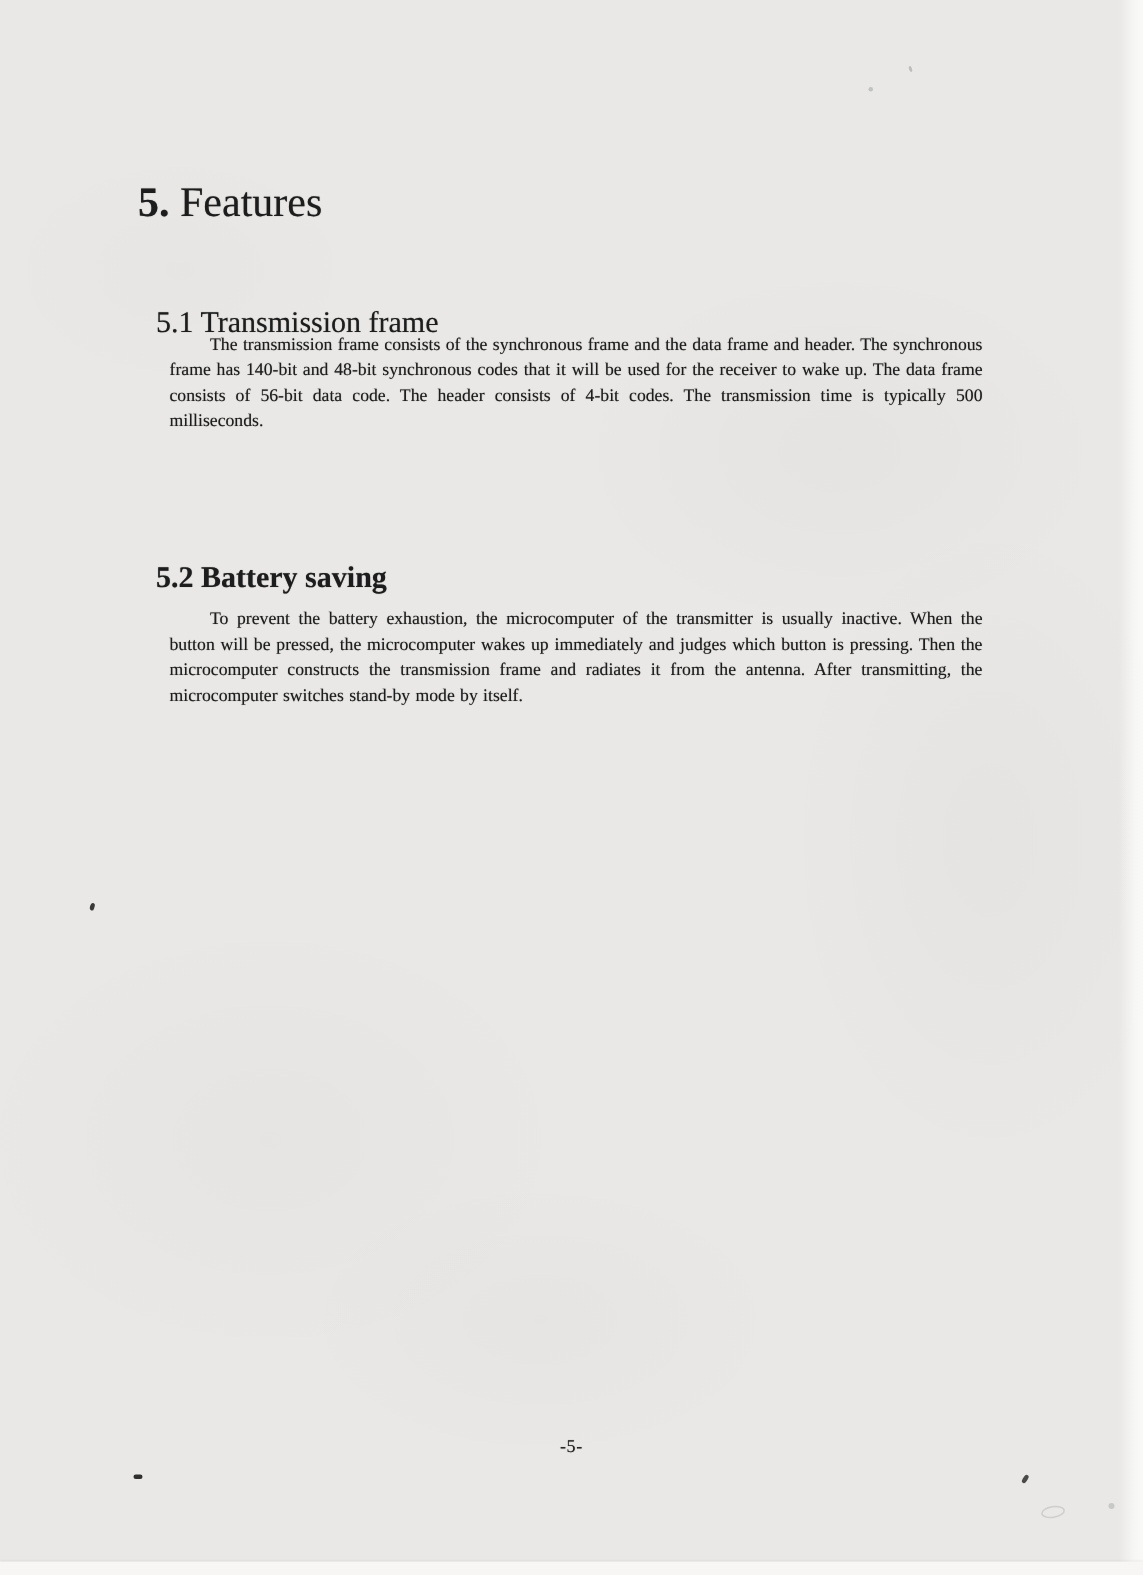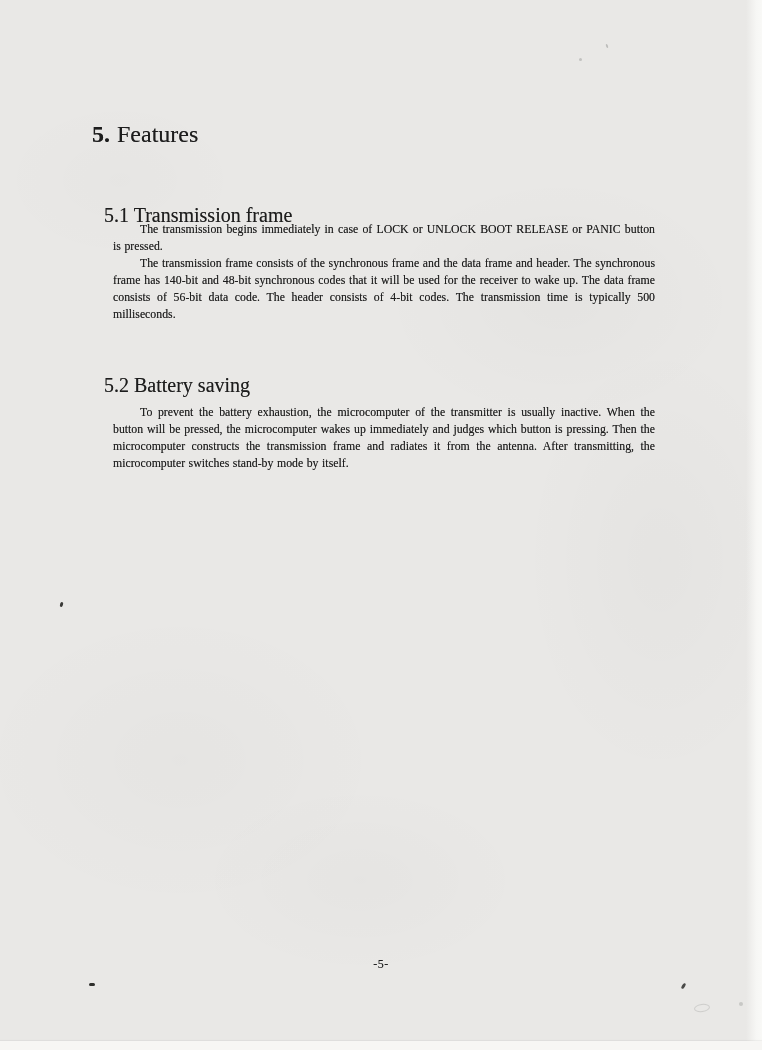--- a/index.html
+++ b/index.html
@@ -22,41 +22,41 @@
       radial-gradient(180px 120px at 120px 180px, rgba(0,0,0,0.012), transparent 70%),
       #e9e8e6;
   }
   .ink {
     text-shadow: 0 0 0.6px rgba(25,25,25,0.55);
   }
   .page-title {
     position: absolute;
     left: 92px;
     top: 121px;
-    font-size: 24px;
+    font-size: 28px;
     line-height: 1.1;
     margin: 0;
     font-weight: normal;
     white-space: nowrap;
   }
   .page-title .num {
     font-weight: bold;
     margin-right: 7px;
   }
   .sec-heading {
     position: absolute;
     left: 92px;
     font-size: 20px;
     line-height: 1.15;
     margin: 12px;
     font-weight: normal;
     white-space: nowrap;
   }
   .h-s1 { top: 192px; }
-  .h-s2 { top: 362px; }
+  .h-s2 { top: 362px; font-weight: bold; }
   .sec-body {
     position: absolute;
     left: 113px;
     width: 542px;
   }
   .body-s1 { top: 221px; }
   .body-s2 { top: 404px; }
   .sec-body p {
     margin: 0;
     font-size: 11.8px;
@@ -107,21 +107,20 @@
 </head>
 <body>
 
 <h1 class="page-title ink">
   <span class="num">5.</span><span>Features</span>
 </h1>
 
 <h2 class="sec-heading h-s1 ink">5.1 Transmission frame</h2>
 
 <div class="sec-body body-s1">
-  <p class="ink">The transmission begins immediately in case of LOCK or UNLOCK BOOT RELEASE or PANIC button is pressed.</p>
   <p class="ink">The transmission frame consists of the synchronous frame and the data frame and header. The synchronous frame has 140-bit and 48-bit synchronous codes that it will be used for the receiver to wake up. The data frame consists of 56-bit data code. The header consists of 4-bit codes. The transmission time is typically 500 milliseconds.</p>
 </div>
 
 <h2 class="sec-heading h-s2 ink">5.2 Battery saving</h2>
 
 <div class="sec-body body-s2">
   <p class="ink">To prevent the battery exhaustion, the microcomputer of the transmitter is usually inactive. When the button will be pressed, the microcomputer wakes up immediately and judges which button is pressing. Then the microcomputer constructs the transmission frame and radiates it from the antenna. After transmitting, the microcomputer switches stand-by mode by itself.</p>
 </div>
 
 <div class="page-number ink">-5-</div>

